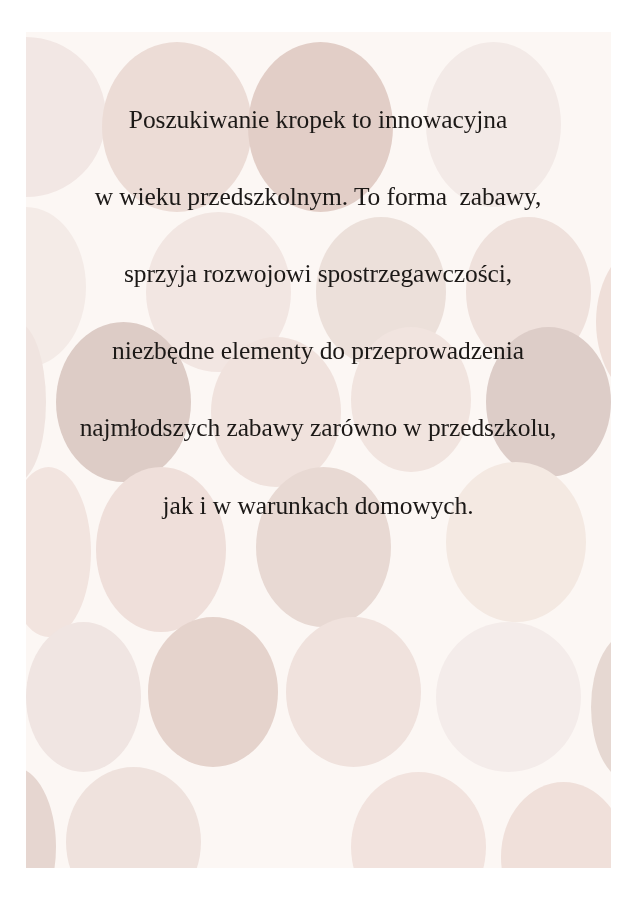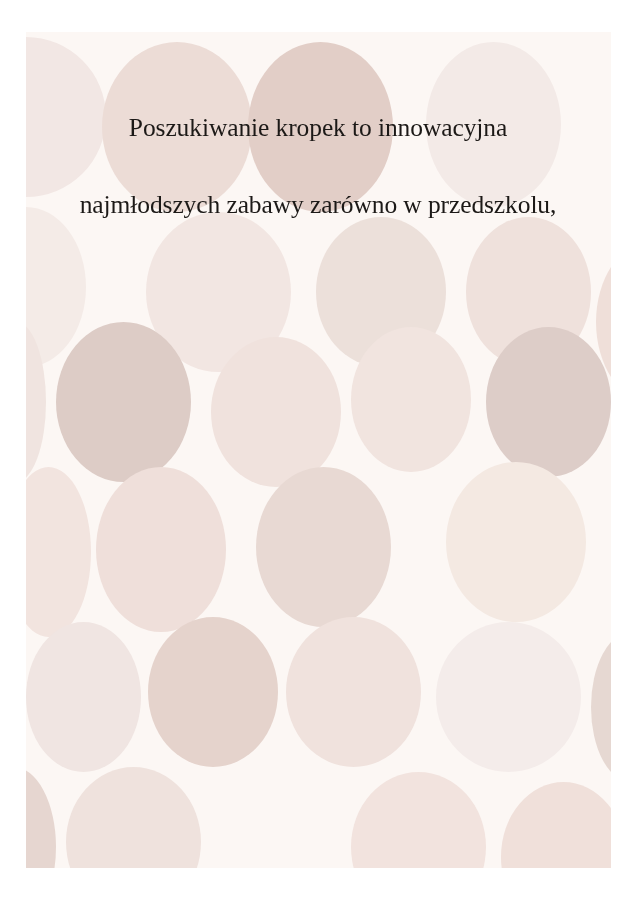--- a/index.html
+++ b/index.html
@@ -10,21 +10,21 @@
   .panel {
     position: absolute; left: 26px; top: 32px; width: 585px; height: 836px;
     background: #fcf7f4; overflow: hidden;
   }
   .dot { position: absolute; border-radius: 50%; }
   .content {
     position: absolute; left: 0; top: 62px; width: 636px;
     text-align: center; color: #1c1917;
     font-size: 25.5px; line-height: 38.6px; letter-spacing: -0.1px;
   }
-  .para { margin: 8px; white-space: pre-line; }
+  .para { margin: 0; white-space: pre-line; }
   .gap { height: 38.6px; }
 </style>
 </head>
 <body>
 
 <div class="panel">
 
   <div class="dot" style="left:-80px;top:5px;width:160px;height:160px;background:#f2e7e4;"></div>
   <div class="dot" style="left:76px;top:10px;width:150px;height:170px;background:#ecdcd6;"></div>
   <div class="dot" style="left:222px;top:10px;width:145px;height:170px;background:#e2cec7;"></div>
@@ -55,17 +55,21 @@
 
   <div class="dot" style="left:-55px;top:735px;width:85px;height:160px;background:#e6d6d0;"></div>
   <div class="dot" style="left:40px;top:735px;width:135px;height:150px;background:#efe2dd;"></div>
   <div class="dot" style="left:325px;top:740px;width:135px;height:150px;background:#f2e3de;"></div>
   <div class="dot" style="left:475px;top:750px;width:125px;height:150px;background:#f0e0da;"></div>
 </div>
 
 <div class="content">
   <div class="para">
     <div>Poszukiwanie kropek to innowacyjna</div>
+    <div style="white-space:pre;">w wieku przedszkolnym. To forma  zabawy,</div>
+    <div>sprzyja rozwojowi spostrzegawczości,</div>
+    <div>niezbędne elementy do przeprowadzenia</div>
     <div>najmłodszych zabawy zarówno w przedszkolu,</div>
+    <div>jak i w warunkach domowych.</div>
   </div>
   <div class="gap"></div>
 
 </div>
 
 </body></html>

